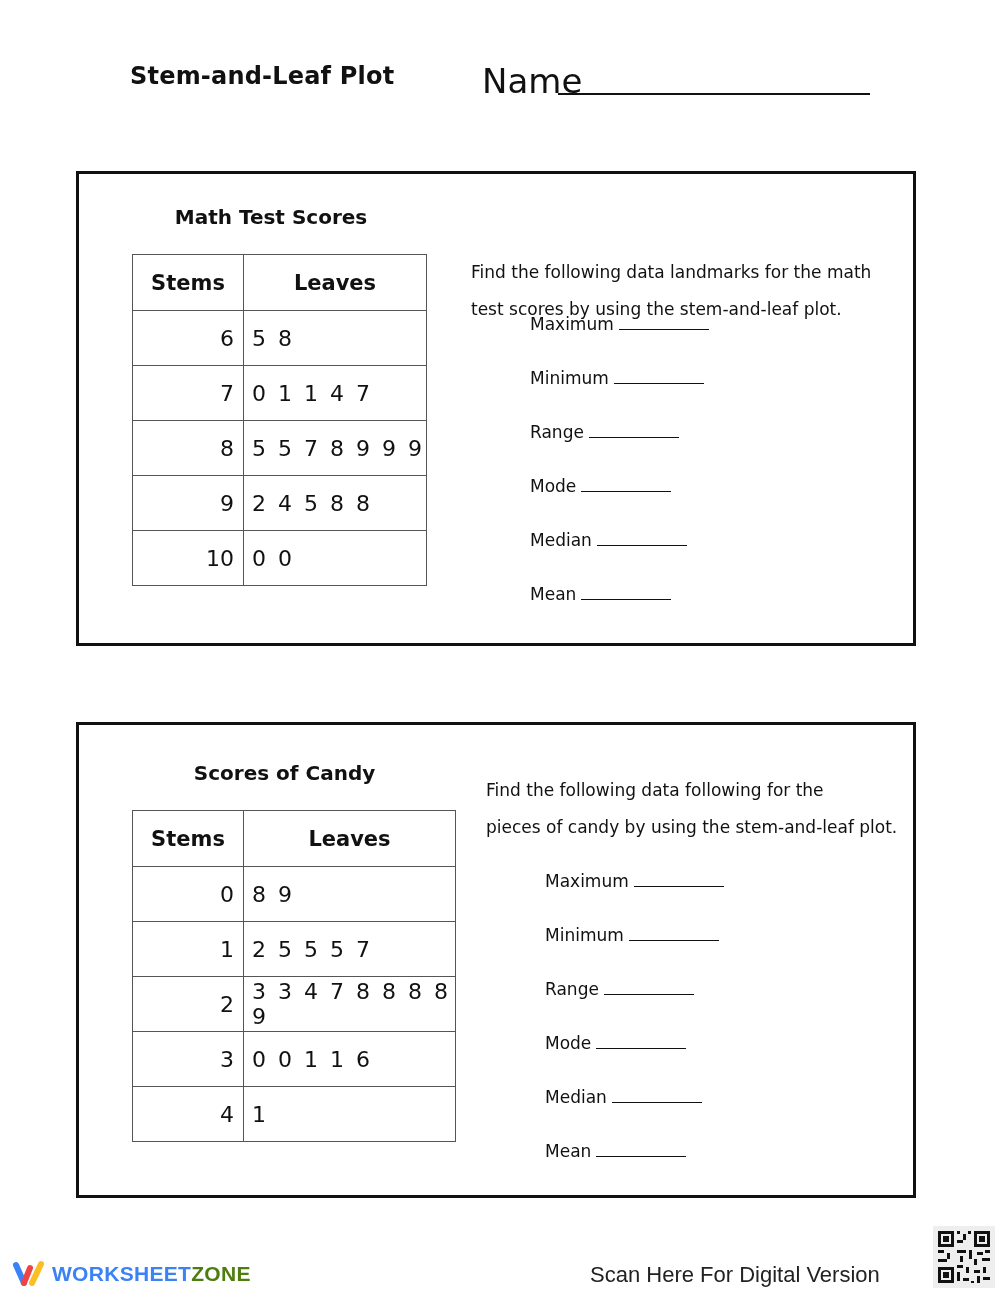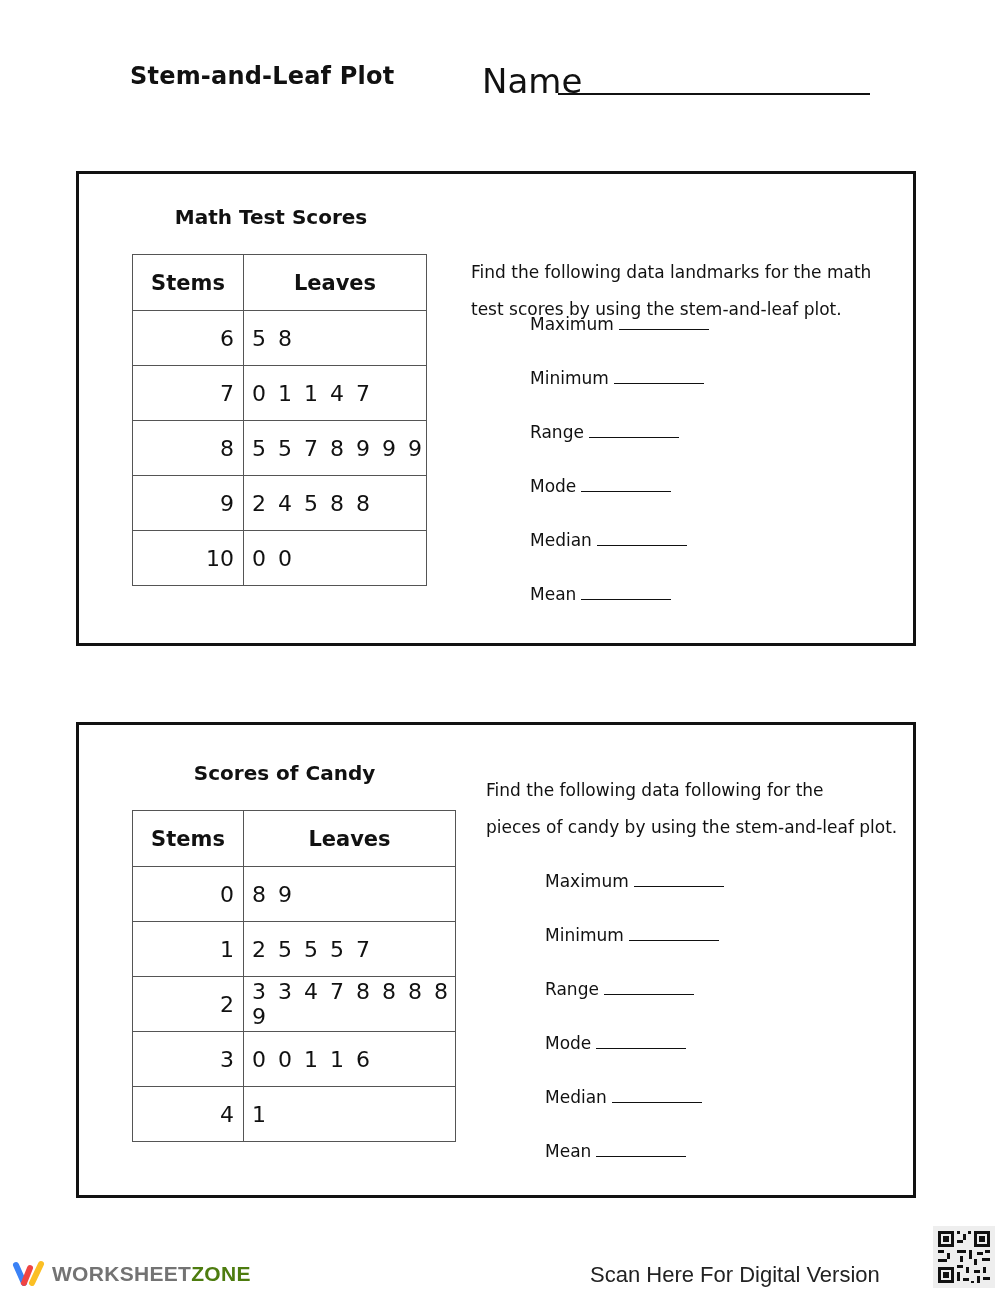--- a/index.html
+++ b/index.html
@@ -16,21 +16,21 @@
     table.sl td, table.sl th { border: 1.5px solid #555; padding: 0; }
     table.sl th { font-size: 21px; font-weight: bold; height: 55px; }
     table.sl td { font-size: 22px; height: 54px; }
     td.stem { text-align: right; padding-right: 9px !important; width: 101px; }
     td.leaves { text-align: left; padding-left: 8px !important; letter-spacing: 2px; word-spacing: 1px; }
     .instr { font-size: 17px; line-height: 37px; }
     .q { font-size: 17px; position: absolute; }
     .q .blank { display: inline-block; width: 90px; border-bottom: 1.5px solid #111; margin-left: 5px; height: 14px; vertical-align: baseline; }
     .footer-logo { left: 12px; top: 1260px; display: flex; align-items: center; }
     .logo-text { font-family: "Liberation Sans", sans-serif; font-weight: bold; font-size: 21px; margin-left: 6px; letter-spacing: 0.3px; }
-    .logo-text .w { color: #737373; }
+    .logo-text .w { color: #3b82f6; }
     .logo-text .z { color: #4d7c0f; }
     .scan { left: 590px; top: 1262px; font-size: 22px; font-family: "Liberation Sans", sans-serif; color: #222; text-align: right; }
     .qr { left: 933px; top: 1226px; width: 62px; height: 62px; background: #eee; }
   </style>
 </head>
 <body>
 
 <div class="abs title">Stem-and-Leaf Plot</div>
 <div class="abs name-label">Name</div>
 <div class="abs name-line"></div>

